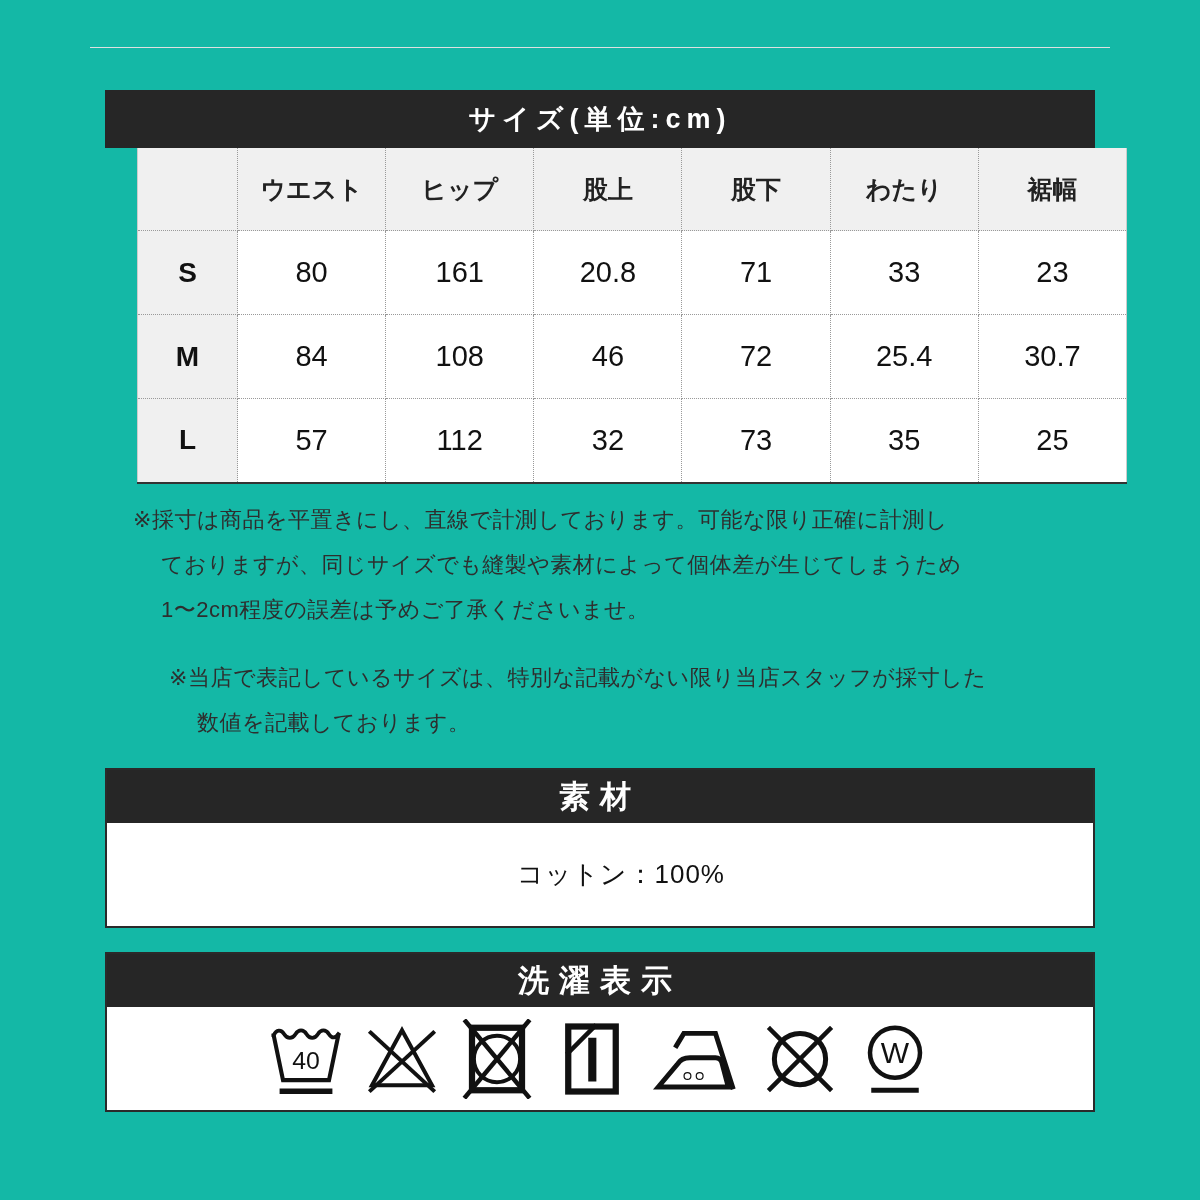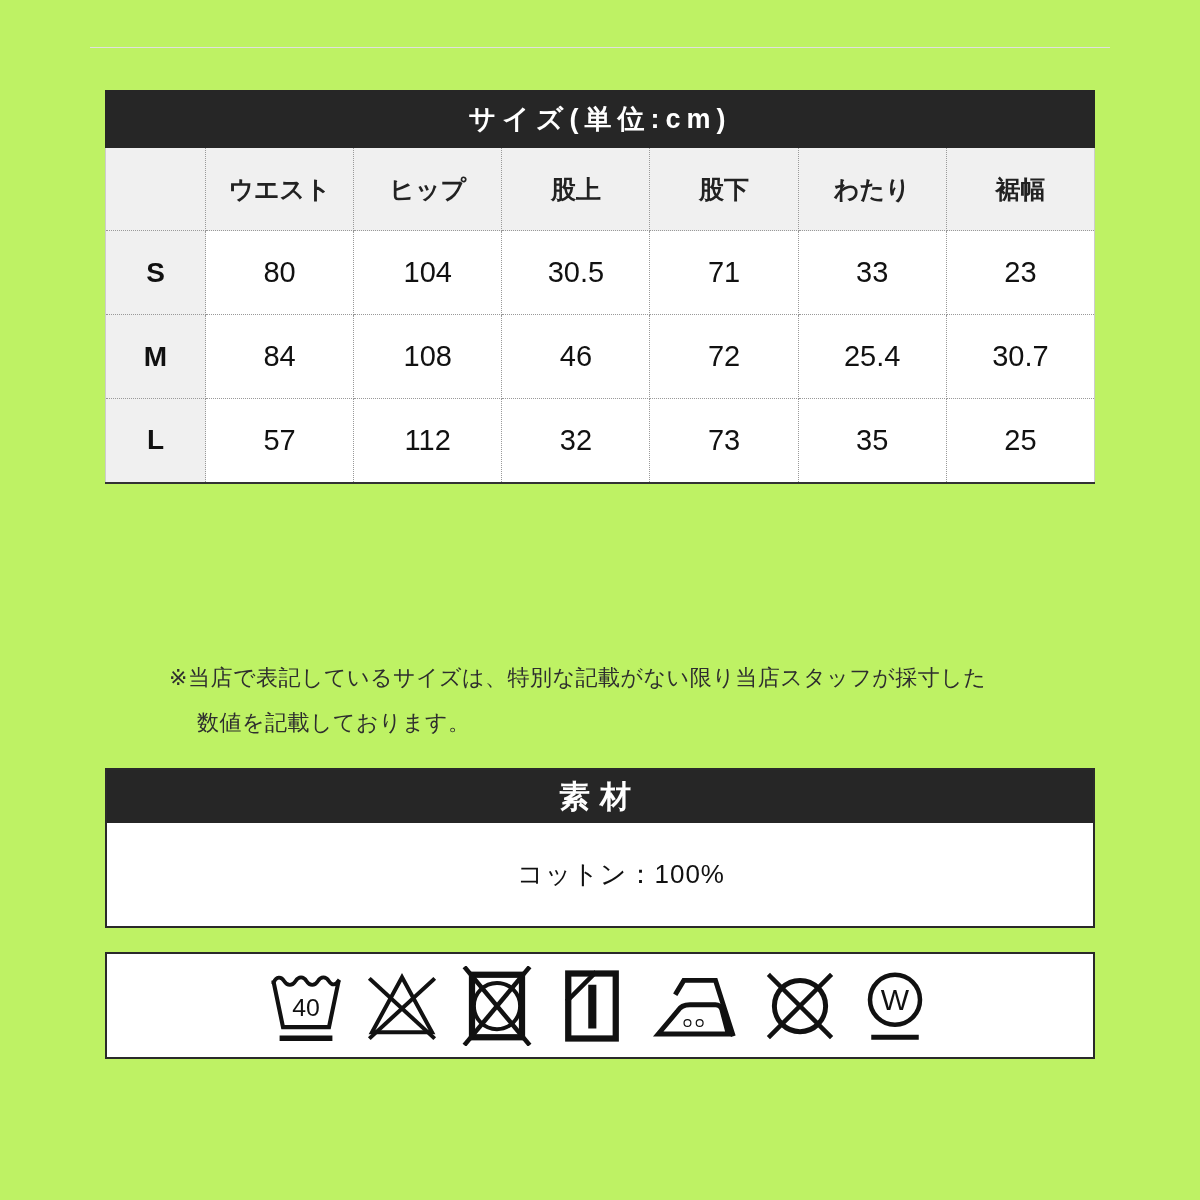--- a/index.html
+++ b/index.html
@@ -1,28 +1,28 @@
 <!DOCTYPE html>
 <html><head>
 <meta charset="utf-8">
 <style>
   html,body { margin:0; padding:0; background:#fff; }
   body { font-family:"Liberation Sans","DejaVu Sans",sans-serif; color:#222; }
-  .page { position:relative; width:1200px; height:1200px; background:#bef264; overflow:hidden; }
+  .page { position:relative; width:1200px; height:1200px; background:#14b8a6; overflow:hidden; }
 
   .top-divider { position:absolute; left:90px; top:47px; width:1020px; height:1px; background:#e0e0e0; }
 
   
   .size-section { position:absolute; left:105px; top:90px; width:990px; }
   .bar-title {
     height:58px; background:#262626; color:#ffffff;
     display:flex; align-items:center; justify-content:center;
     font-size:27px; font-weight:bold; letter-spacing:6px;
   }
-  table.size-table { width:100%; border-collapse:collapse; table-layout:fixed; }
+  table.size-table { width:100%; border-collapse:collapse; table-layout:fixed;margin-left:32px; }
   table.size-table th, table.size-table td {
     border:1px dotted #999; text-align:center; vertical-align:middle; padding:0;
   }
   table.size-table tr:first-child > * { border-top:none; }
   table.size-table tr > *:first-child { border-left:1px solid #cccccc; }
   table.size-table tr > *:last-child  { border-right:1px solid #cccccc; }
   table.size-table tr:last-child > *  { border-bottom:2px solid #333; }
   table.size-table col.c-label { width:100px; }
   tr.head-row th { height:82px; background:#f0f0f0; font-size:25px; font-weight:bold; color:#222; }
   tr.data-row { height:84px; }
@@ -82,22 +82,22 @@
             <th>ウエスト</th>
             <th>ヒップ</th>
             <th>股上</th>
             <th>股下</th>
             <th>わたり</th>
             <th>裾幅</th>
           </tr>
           <tr class="data-row">
             <th class="label-col">S</th>
             <td>80</td>
-            <td>104</td>
-            <td>30.5</td>
+            <td>161</td>
+            <td>20.8</td>
             <td>71</td>
             <td>33</td>
             <td>23</td>
           </tr>
           <tr class="data-row">
             <th class="label-col">M</th>
             <td>84</td>
             <td>108</td>
             <td>46</td>
             <td>72</td>
@@ -110,32 +110,38 @@
             <td>112</td>
             <td>32</td>
             <td>73</td>
             <td>35</td>
             <td>25</td>
           </tr>
         </tbody>
     </table>
   </div>
 
+  <div class="note note-1">
+    <div class="hang">※採寸は商品を平置きにし、直線で計測しております。可能な限り正確に計測し</div>
+    <div>ておりますが、同じサイズでも縫製や素材によって個体差が生じてしまうため</div>
+    <div>1〜2cm程度の誤差は予めご了承くださいませ。</div>
+  </div>
 
   <div class="note note-2">
     <div class="hang">※当店で表記しているサイズは、特別な記載がない限り当店スタッフが採寸した</div>
     <div>数値を記載しております。</div>
   </div>
 
   <div class="framed material-box">
     <div class="head">素材</div>
     <div class="body">コットン：100%</div>
   </div>
 
   <div class="framed washing-box">
+    <div class="head">洗濯表示</div>
     <div class="body">
 
       <svg class="care-icon" width="82" height="82" viewBox="0 0 64 66">
         <path d="M6 14 C8 9 12 9 14.5 13 C17 17 21 17 23.5 13 C26 9 30 9 32.5 13 C35 17 39 17 41.5 13 C44 9 48 9 50.5 13 C53 17 56 16 58 13" stroke-width="3"></path>
         <path d="M6 14 L13.5 50 L50.5 50 L58 14" stroke-width="3.3"></path>
         <text x="32" y="41" font-size="20" text-anchor="middle">40</text>
         <path d="M13 59 L51 59" stroke-width="4.5"></path>
       </svg>
 
       <svg class="care-icon" width="80" height="80" viewBox="0 0 64 64">

